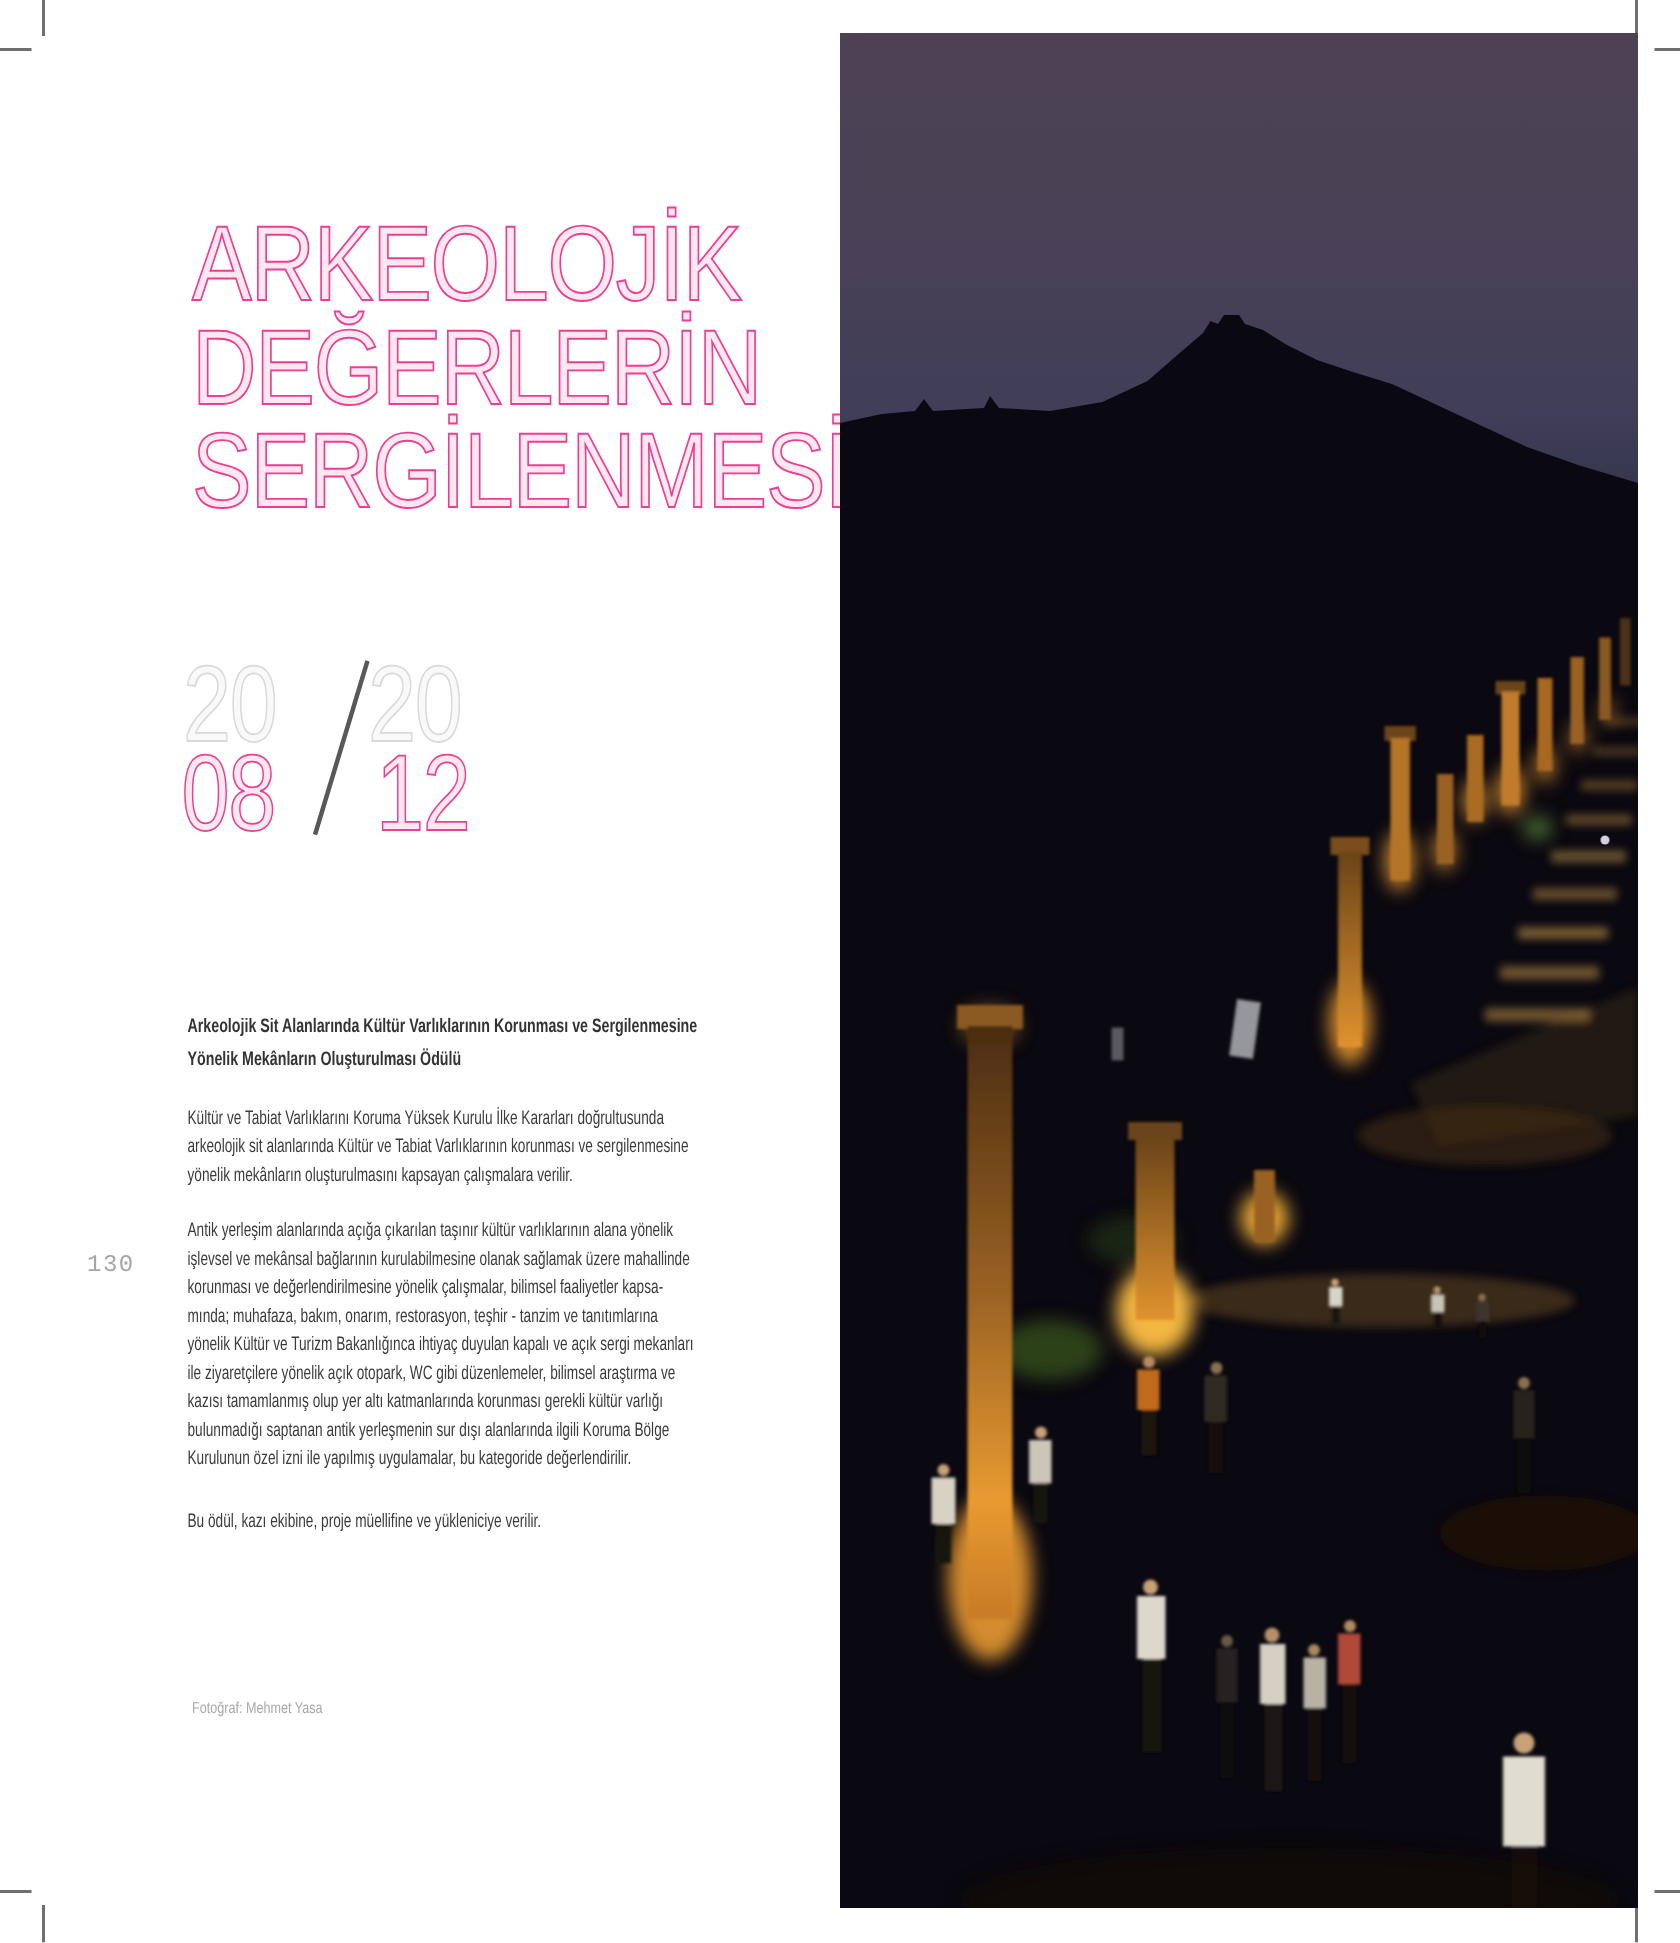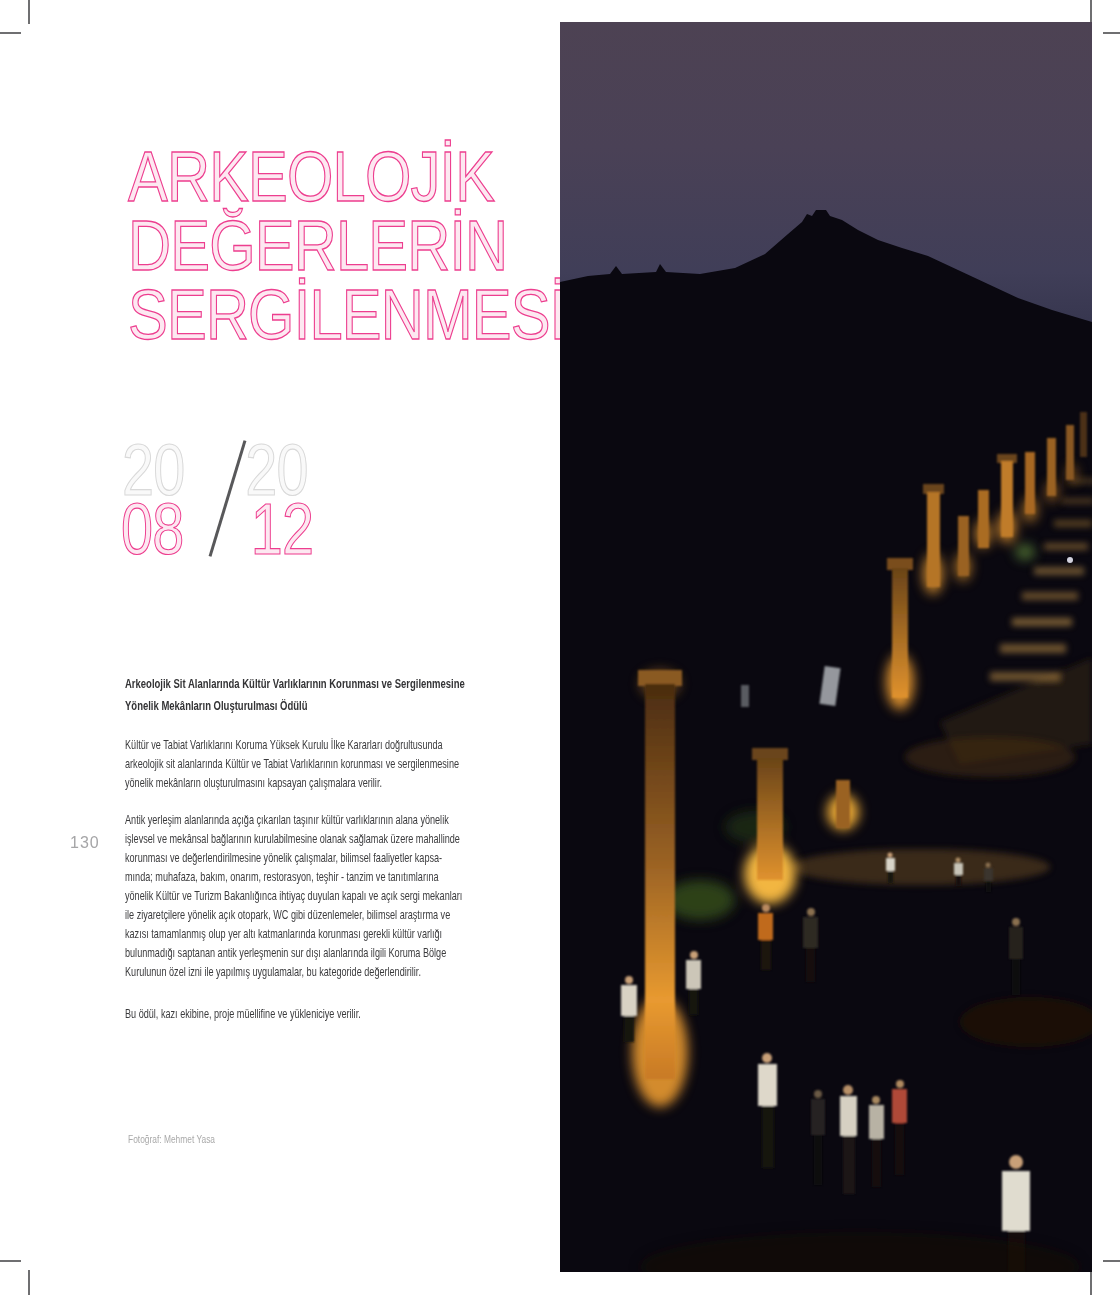--- a/index.html
+++ b/index.html
@@ -60,21 +60,21 @@
 <div class="abs display title-block">
   <div>ARKEOLOJİK</div>
   <div>DEĞERLERİN</div>
   <div>SERGİLENMESİ</div>
 </div>
 
 <div class="abs yr-row yr-gray" style="left:122px;top:434px;"><span>20</span><span class="gap1"></span><span>20</span></div>
 <div class="abs yr-row yr-pink" style="left:121px;top:493px;"><span>08</span><span class="gap2"></span><span>12</span></div>
 <div class="slash"></div>
 
-<div class="abs pagenum" style="left:70px;top:834px;">130</div>
+<div class="abs pagenum" style="left:58px;top:834px;font-family:Liberation Mono, monospace;">130</div>
 
 <div class="abs copy bold" style="left:125px;top:673px;">Arkeolojik Sit Alanlarında Kültür Varlıklarının Korunması ve Sergilenmesine
 Yönelik Mekânların Oluşturulması Ödülü</div>
 <div class="abs copy" style="left:125px;top:735px;">Kültür ve Tabiat Varlıklarını Koruma Yüksek Kurulu İlke Kararları doğrultusunda
 arkeolojik sit alanlarında Kültür ve Tabiat Varlıklarının korunması ve sergilenmesine
 yönelik mekânların oluşturulmasını kapsayan çalışmalara verilir.</div>
 <div class="abs copy" style="left:125px;top:810px;">Antik yerleşim alanlarında açığa çıkarılan taşınır kültür varlıklarının alana yönelik
 işlevsel ve mekânsal bağlarının kurulabilmesine olanak sağlamak üzere mahallinde
 korunması ve değerlendirilmesine yönelik çalışmalar, bilimsel faaliyetler kapsa-
 mında; muhafaza, bakım, onarım, restorasyon, teşhir - tanzim ve tanıtımlarına

